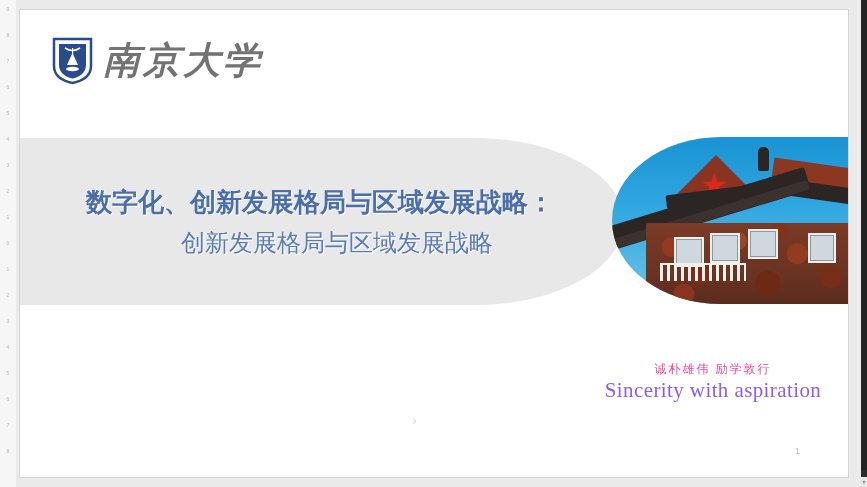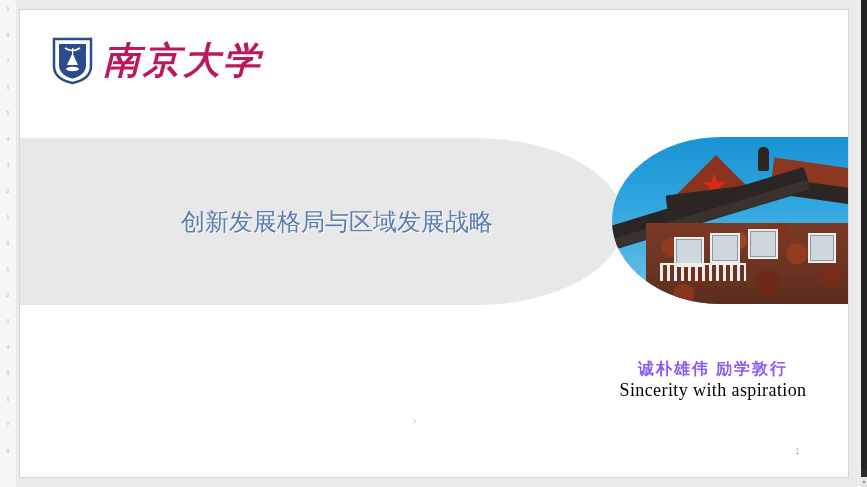--- a/index.html
+++ b/index.html
@@ -97,21 +97,21 @@
     display: flex;
     flex-direction: column;
     align-items: center;
   }
   #logo-cn {
     font-family: "Liberation Serif", "DejaVu Serif", serif;
     font-size: 37px;
     line-height: 40px;
     font-weight: 700;
     font-style: italic;
-    color: #be185d;
+    color: #737373;
     letter-spacing: 3px;
     white-space: nowrap;
   }
   #logo-en {
     font-family: "Liberation Serif", "DejaVu Serif", serif;
     font-size: 9.5px;
     line-height: 12px;
     letter-spacing: 2.2px;
     color: #6d86b5;
     font-weight: 700;
@@ -346,31 +346,31 @@
   
   #motto {
     position: absolute;
     right: 10px;
     top: 349px;
     width: 250px;
     text-align: center;
   }
   #motto-cn {
     font-family: "Liberation Serif", "DejaVu Serif", serif;
-    font-size: 16px;
+    font-size: 12px;
     line-height: 20px;
-    font-weight: 700;
-    color: #8b5cf6;
+    font-weight: 400;
+    color: #ec4899;
     letter-spacing: 2px;
   }
   .motto-en {
     font-family: "Liberation Serif", "DejaVu Serif", serif;
-    font-size: 18px;
+    font-size: 21px;
     line-height: 22px;
-    color: #000000;
+    color: #8b5cf6;
     letter-spacing: 0.4px;
     white-space: nowrap;
   }
 
   
   #chevron-marker {
     position: absolute;
     left: 392px;
     top: 404px;
     font-size: 13px;
@@ -510,20 +510,21 @@
           <div class="ivy"></div>
           <div class="window w1"></div>
           <div class="window w2"></div>
           <div class="window w3"></div>
           <div class="window w4"></div>
           <div class="balcony"></div>
         </div>
       </div>
 
       <div id="title-block">
+        <div id="title-main">数字化、创新发展格局与区域发展战略：</div>
         <div id="title-sub">创新发展格局与区域发展战略</div>
       </div>
 
 
       <div id="motto">
         <div id="motto-cn">诚朴雄伟  励学敦行</div>
         <div class="motto-en">Sincerity with aspiration</div>
       </div>
 
       <div id="chevron-marker">›</div>

